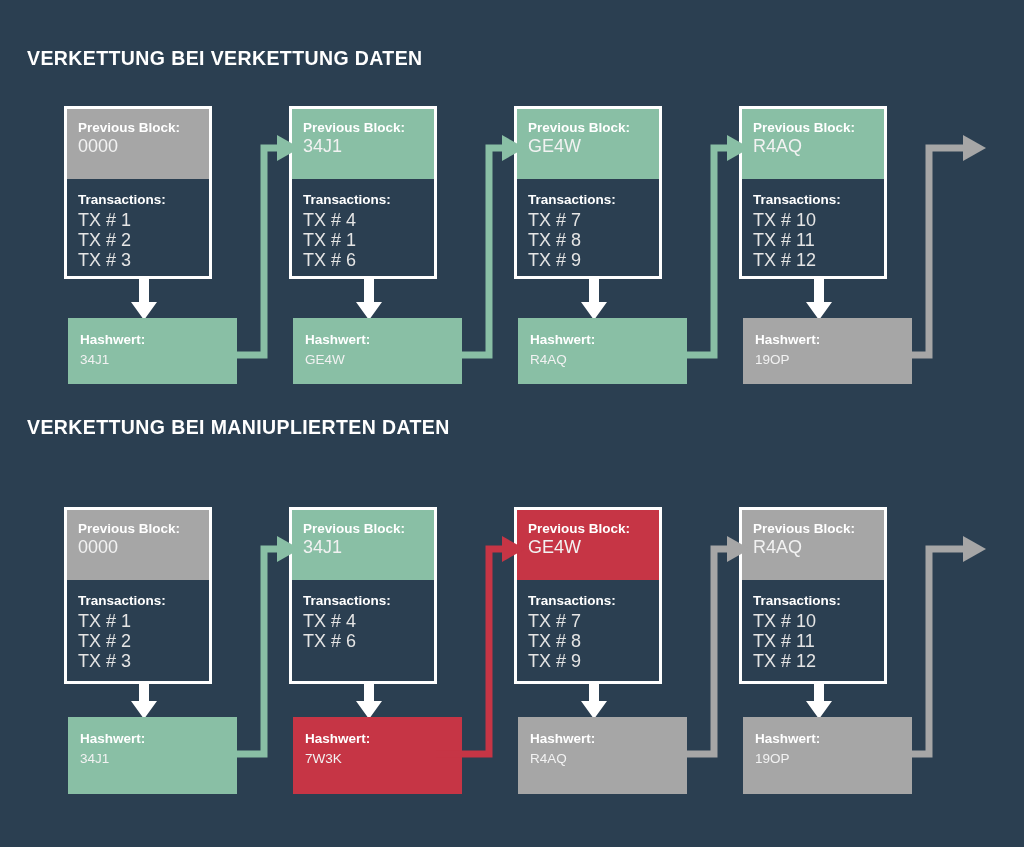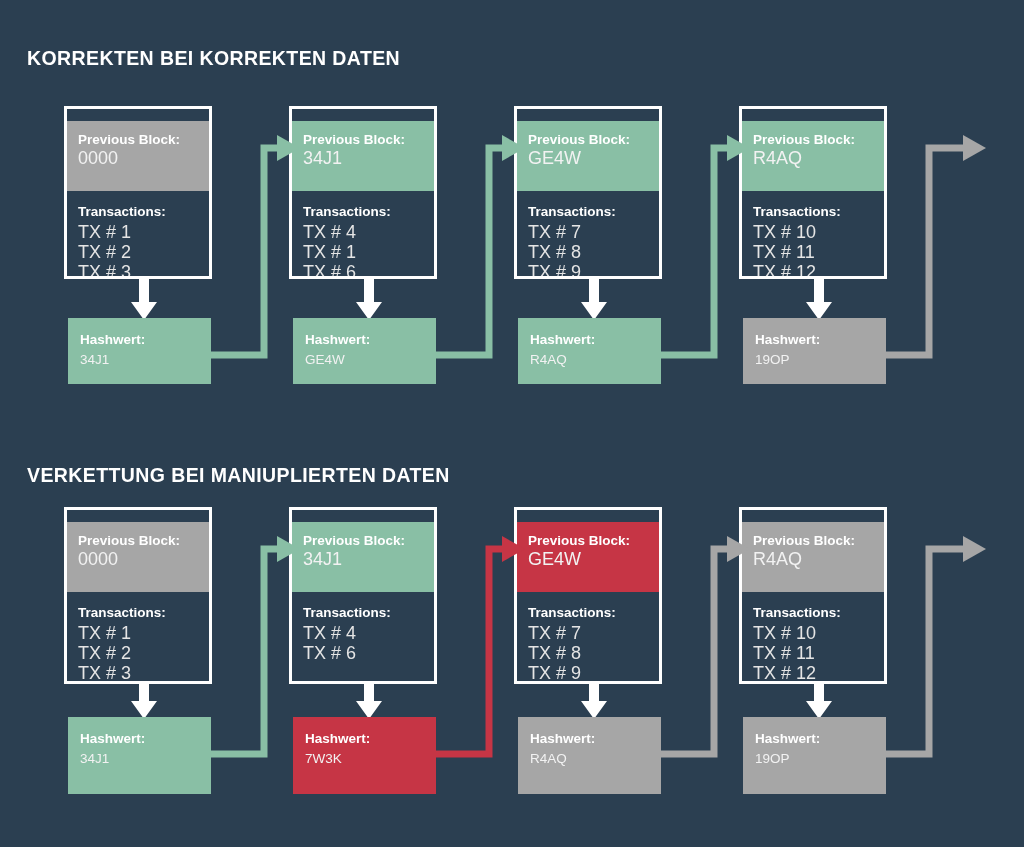--- a/index.html
+++ b/index.html
@@ -15,34 +15,33 @@
 
   .section-title {
     position: absolute;
     color: #ffffff;
     font-size: 19.5px;
     font-weight: bold;
     letter-spacing: 0.4px;
     white-space: nowrap;
   }
   #title-1 { left: 27px; top: 47px; }
-  #title-2 { left: 27px; top: 464px; }
+  #title-2 { left: 27px; top: 416px; }
 
   
   .block {
     position: absolute;
     width: 148px;
     border: 3px solid #ffffff;
     background: #2b3f51;
     overflow: hidden;
   }
   .block-header {
     padding: 10px 2px 12px 11px;
     height: 70px;
-    margin-top: 12px;
   }
   .block-header.gray  { background: #a6a6a6; }
   .block-header.green { background: #89bfa5; }
   .block-header.red   { background: #c63545; }
 
   .hdr-label {
     font-size: 13.5px; font-weight: bold; color: #ffffff;
     line-height: 17px; white-space: nowrap;
   }
   .hdr-value {
@@ -55,21 +54,21 @@
     line-height: 20px; white-space: nowrap;
   }
   .tx-line {
     font-size: 18px; color: #e5e5e5;
     line-height: 20px; white-space: nowrap;
   }
 
   
   .hash {
     position: absolute;
-    width: 143px;
+    width: 169px;
     padding: 12px 12px 0 12px;
   }
   .hash.gray  { background: #a6a6a6; }
   .hash.green { background: #89bfa5; }
   .hash.red   { background: #c63545; }
   .hash-label {
     font-size: 13.5px; font-weight: bold; color: #ffffff;
     line-height: 19px; white-space: nowrap;
   }
   .hash-value {
@@ -79,21 +78,21 @@
 
   
   .conn { position: absolute; pointer-events: none; }
   .down-arrow { position: absolute; pointer-events: none; }
 </style>
 </head>
 <body>
 
 <div class="stage">
 
-  <div class="section-title" id="title-1">KORREKTEN BEI KORREKTEN DATEN</div>
+  <div class="section-title" id="title-1">VERKETTUNG BEI VERKETTUNG DATEN</div>
 
   <div class="section-title" id="title-2">VERKETTUNG BEI MANIUPLIERTEN DATEN</div>
 
   <div id="dynamic-layer">
       <div class="block" style="left: 64px; top: 106px; height: 173px;">
         <div class="block-header gray">
           <div class="hdr-label">Previous Block:</div>
           <div class="hdr-value">0000</div>
         </div>
         <div class="block-body">

